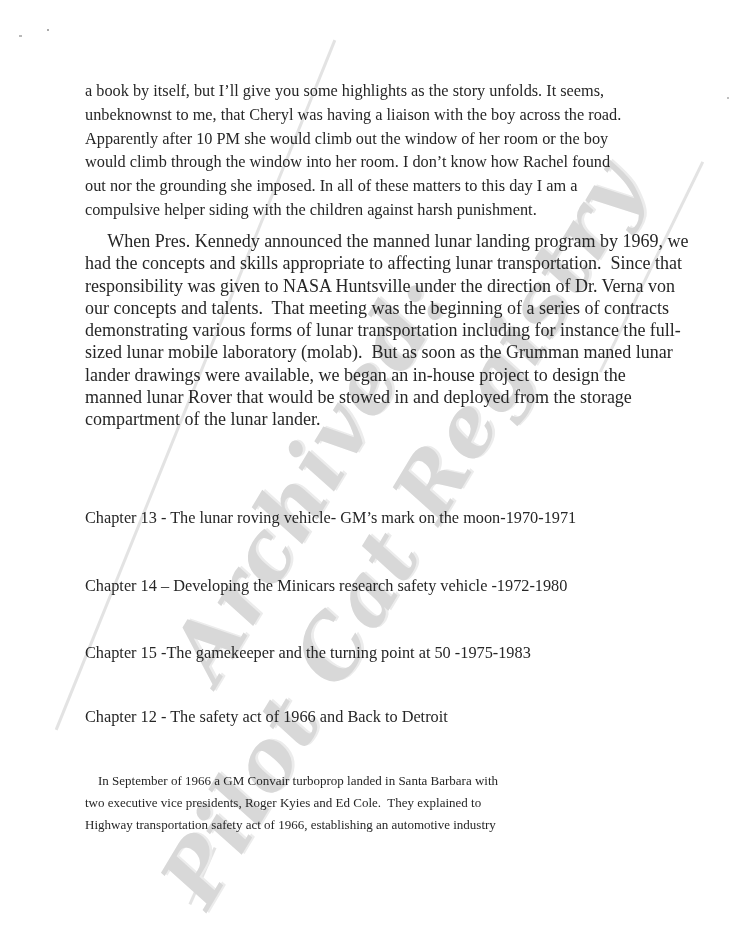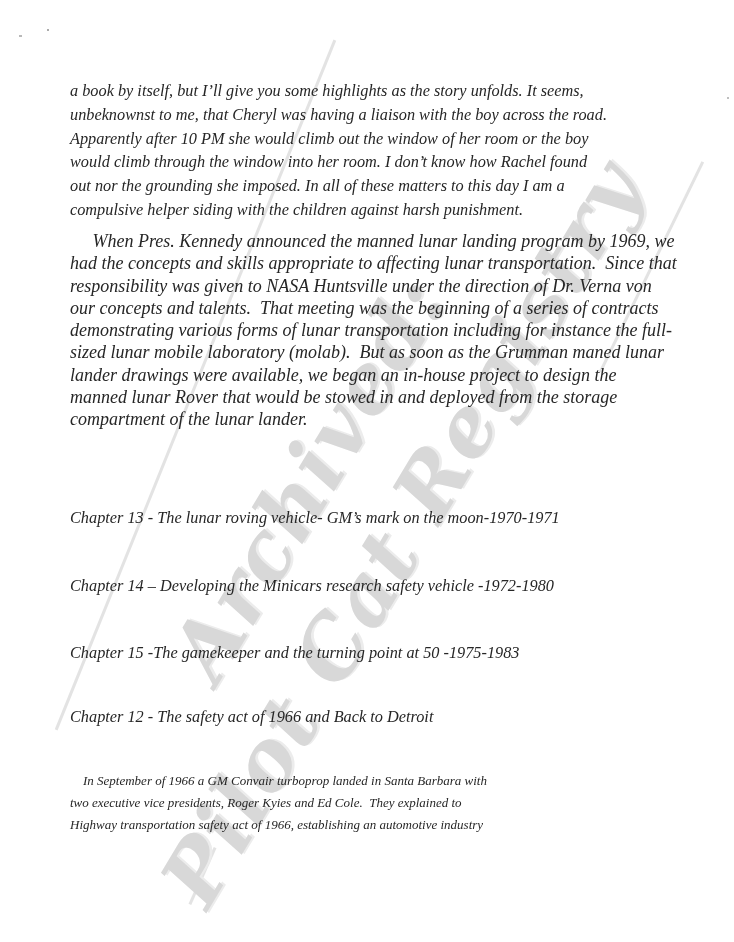--- a/index.html
+++ b/index.html
@@ -41,21 +41,21 @@
 
   
   .scratch {
     position: absolute;
     background: #e3e3e3;
     z-index: 0;
   }
   .speck { position: absolute; z-index: 0; }
 
   
-  .textblock { position: absolute; left: 70px; z-index: 2; font-style: italic; }
+  .textblock { position: absolute; left: 85px; z-index: 2; }
   .tline { white-space: pre; }
 
   .para1 .tline { font-size: 16.3px; line-height: 23.8px; }
   .para2 .tline { font-size: 18px; line-height: 22.3px; }
   .chapters .tline { font-size: 16.3px; line-height: 23.5px; margin-bottom: 11px; margin-top: 44px; }
   .chapter12 .tline { font-size: 16.3px; line-height: 23.5px; }
   .para3 .tline { font-size: 13px; line-height: 21.8px; }
 </style>
 </head>
 <body>

